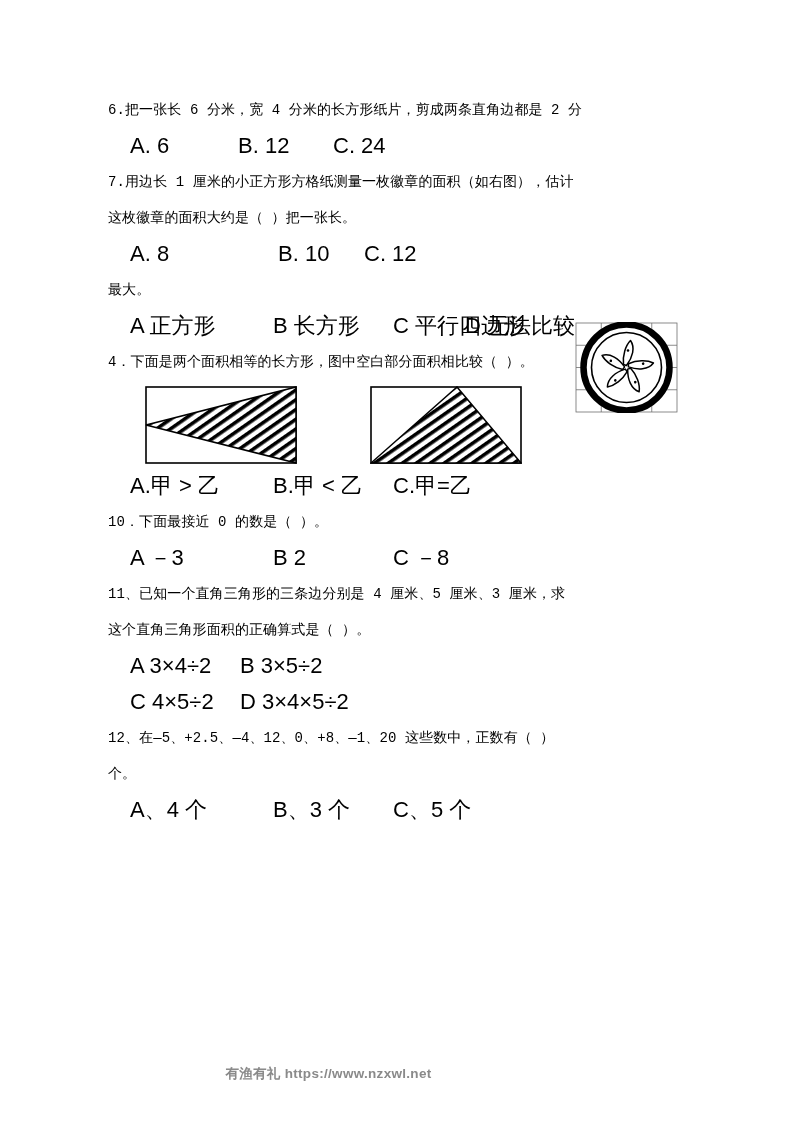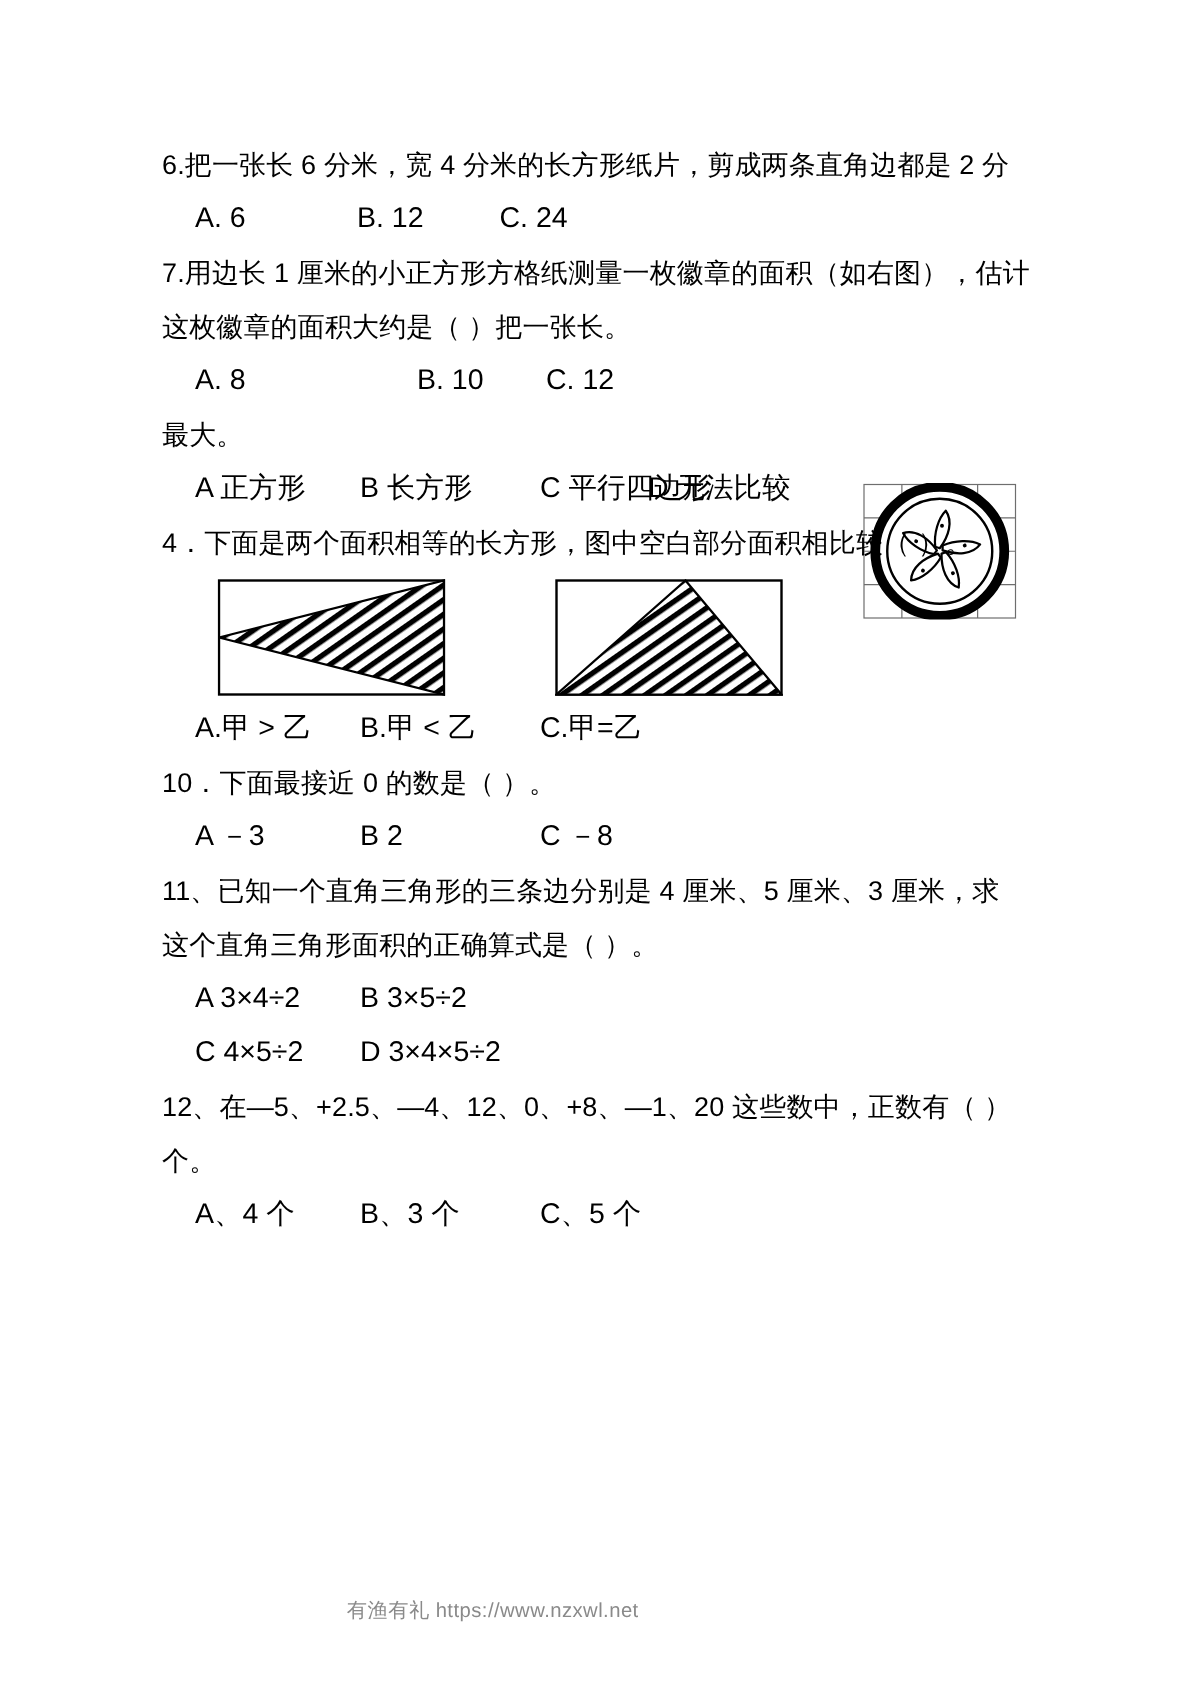--- a/index.html
+++ b/index.html
@@ -28,38 +28,39 @@
     top: 92px;
     width: 588px;
   }
 
   
   .q {
     position: relative;
     margin: 0;
   }
   .line {
-    font-size: 18px;
+    font-size: 14px;
     line-height: 36px;
     white-space: nowrap;
     letter-spacing: 0.1px;
+    font-family: Liberation Mono, monospace;
   }
   .opts {
-    font-size: 19px;
+    font-size: 22px;
     line-height: 36px;
     white-space: nowrap;
     padding-left: 22px;
   }
   .opt {
     display: inline-block;
   }
   .sp-a  { width: 108px; }
   .sp-b  { width: 95px; }
   .sp-b2 { width: 86px; margin-left: 40px; }
-  .sp-c  { width: 120px; }
+  .sp-c  { width: 120px; margin-left: 33px; }
   .sp-e  { width: 72px; }
   .sp-f  { width: 110px; }
 
   
   .badge-fig {
     position: absolute;
     left: 467px;
     top: 158px;
     width: 103px;
     height: 91px;
@@ -91,20 +92,21 @@
   
   .footer {
     position: absolute;
     left: 0;
     top: 1065px;
     width: 657px;
     text-align: center;
     font-size: 13.5px;
     color: #8a8a8a;
     letter-spacing: 0.3px;
+    font-weight: bold;
   }
 </style>
 </head>
 <body>
 
 <div class="page">
   <div class="content">
 
     <div class="q">
       <div class="line">6.把一张长 6 分米，宽 4 分米的长方形纸片，剪成两条直角边都是 2 分</div>

